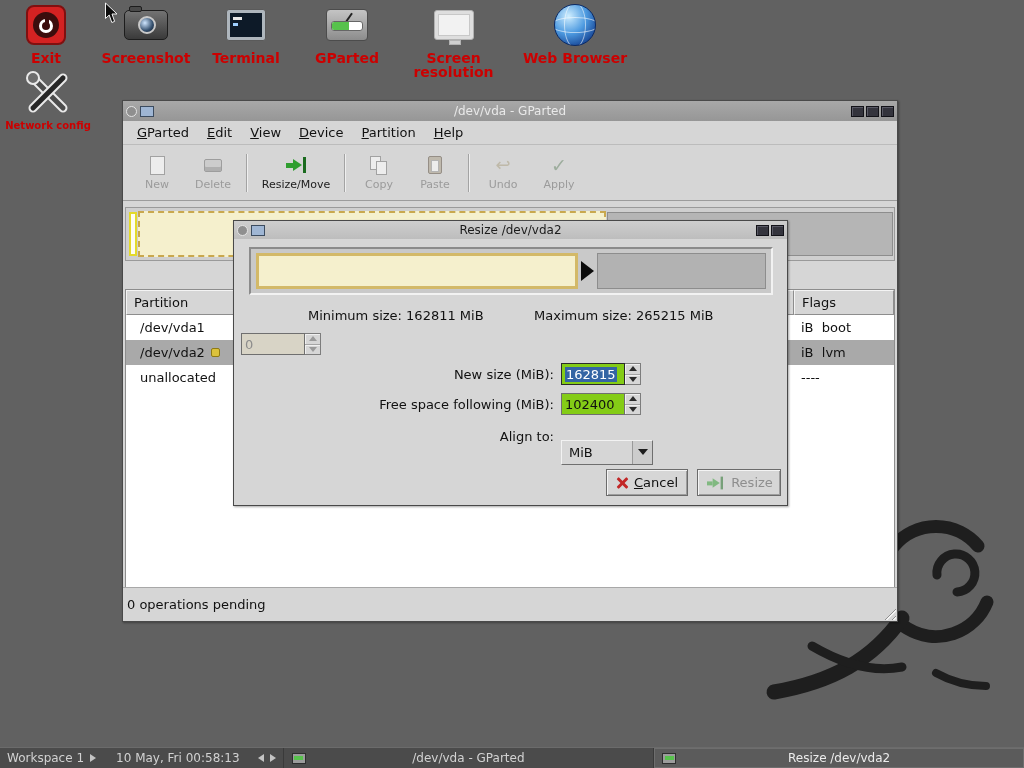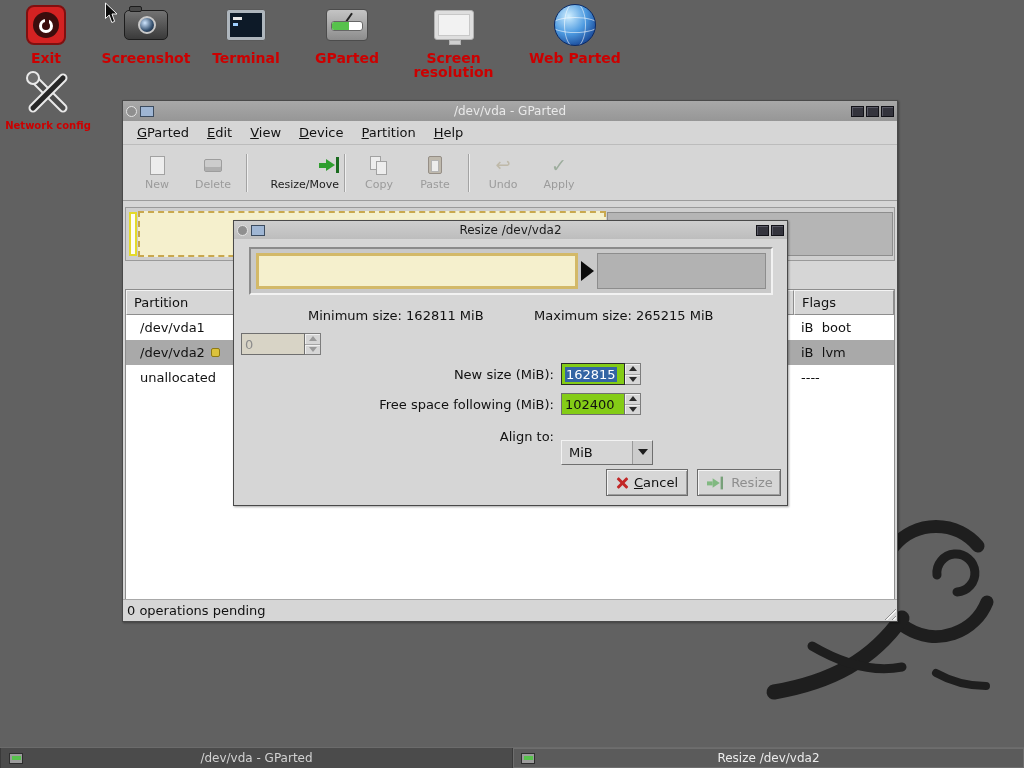--- a/index.html
+++ b/index.html
@@ -56,21 +56,21 @@
   .ticon-b { width:14px; height:11px; background:#9fb6d4; border:1px solid #3c4c60; margin-right:3px; }
   .wbtns { margin-left:auto; display:flex; gap:2px; }
   .wbtn { width:13px; height:11px; background:#34343d; border:1px solid #121218; box-shadow:inset 1px 1px 0 #5a5a66; }
 
   
   #gparted-win { left:122px; top:100px; width:776px; height:522px; }
   .menubar { display:flex; align-items:center; height:24px; background:#d6d6d6; border-bottom:1px solid #bcbcbc; padding-left:5px; }
   .menu-item { padding:3px 9px; font-size:13px; }
   .toolbar { display:flex; align-items:center; height:56px; background:#d6d6d6; border-bottom:1px solid #9c9c9c; padding:0 6px; }
   .tool { width:56px; display:flex; flex-direction:column; align-items:center; gap:2px; font-size:11px; color:#1c1c1c; }
-  .tool.wide { width:86px;align-items:flex-end; }
+  .tool.wide { width:86px; }
   .tool.disabled { color:#9b9b9b; }
   .tool.disabled .ticon { filter:grayscale(70%) opacity(55%); }
   .ticon { height:22px; display:flex; align-items:center; justify-content:center; }
   .tsep { width:2px; height:38px; border-left:1px solid #a3a3a3; border-right:1px solid #efefef; margin:0 5px; }
 
   .i-new { width:15px; height:19px; background:#fff; border:1px solid #777; }
   .i-del { width:18px; height:13px; background:#c3c3c3; border:1px solid #6f6f6f; border-radius:2px; box-shadow:inset 0 -4px 0 #8f8f8f; }
   .i-copy { position:relative; width:18px; height:19px; }
   .i-copy i { position:absolute; width:11px; height:14px; background:#fff; border:1px solid #777; }
   .i-copy i:last-child { left:6px; top:5px; }
@@ -100,21 +100,21 @@
   .pt-hcell { border:1px solid; border-color:#f4f4f4 #8d8d8d #8d8d8d #f4f4f4; display:flex; align-items:center; padding:0 7px; font-size:13px; }
   .pt-hcell.c1 { width:120px; }
   .pt-hcell.cf { flex:1; }
   .pt-hcell.c2 { width:100px; }
   .pt-row { height:25px; display:flex; align-items:center; }
   .pt-row.selected { background:#a9a9a9; }
   .pt-name { width:300px; padding-left:14px; display:flex; align-items:center; }
   .key-icon { display:inline-block; width:9px; height:9px; background:#dcc23c; border:1px solid #8f7a14; border-radius:2px; margin-left:6px; }
   .pt-right { margin-left:auto; width:100px; padding-left:7px; font-size:13px; }
 
-  .statusbar { position:absolute; left:0; bottom:0; width:100%; height:22px; background:#d6d6d6; border-top:1px solid #a8a8a8; display:flex; align-items:center; padding-left:4px; font-size:13px; }
+  .statusbar { position:absolute; left:0; bottom:0; width:100%; height:34px; background:#d6d6d6; border-top:1px solid #a8a8a8; display:flex; align-items:center; padding-left:4px; font-size:13px; }
   .grip { position:absolute; right:1px; bottom:1px; width:15px; height:15px; background:repeating-linear-gradient(135deg, transparent 0 3px, #8f8f8f 3px 4px, #f4f4f4 4px 5px); clip-path:polygon(100% 0, 100% 100%, 0 100%); }
 
   
   #resize-dlg { left:233px; top:220px; width:555px; height:286px; z-index:20; }
   .rw { position:absolute; left:15px; top:26px; width:524px; height:48px; background:#c9c9c9; border:2px solid; border-color:#8b8b8b #f2f2f2 #f2f2f2 #8b8b8b; }
   .rw-part { position:absolute; left:5px; top:4px; width:322px; height:36px; background:#f5f0cd; border:3px solid #d3b968; }
   .rw-handle { position:absolute; left:330px; top:12px; width:0; height:0; border-top:10px solid transparent; border-bottom:10px solid transparent; border-left:13px solid #0c0c0c; }
   .rw-free { position:absolute; left:346px; top:4px; right:5px; height:36px; background:#b2b2b2; border:1px solid #8d8d8d; }
   .minmax { position:absolute; top:87px; font-size:13px; }
   #minlbl { left:74px; } #maxlbl { left:300px; }
@@ -210,21 +210,21 @@
     </div>
   <div class="dlabel">Screen resolution</div>
 </div>
 <div class="dicon" style="left:517px; top:2px; width:116px;">
   <div class="art">
       <div class="ic-web">
         <i class="m1"></i>
         <i class="m2"></i>
       </div>
     </div>
-  <div class="dlabel">Web Parted</div>
+  <div class="dlabel">Web Browser</div>
 </div>
 <div class="dicon" style="left:2px; top:70px; width:92px;">
   <div class="art">
     <svg width="50" height="44" viewBox="0 0 50 44">
       <line x1="10" y1="7" x2="40" y2="37" stroke="#e9e9e9" stroke-width="9" stroke-linecap="round"></line>
       <line x1="10" y1="7" x2="40" y2="37" stroke="#4c4c4c" stroke-width="5" stroke-linecap="round"></line>
       <line x1="40" y1="7" x2="10" y2="37" stroke="#e9e9e9" stroke-width="9" stroke-linecap="round"></line>
       <line x1="40" y1="7" x2="10" y2="37" stroke="#262626" stroke-width="5" stroke-linecap="round"></line>
       <circle cx="10" cy="7" r="6" fill="#6d6d6d" stroke="#e9e9e9" stroke-width="2"></circle>
     </svg>
@@ -448,20 +448,29 @@
     <span class="arrow-green mini-arrow">
         <span class="stem"></span>
         <span class="head"></span>
         <span class="bar"></span>
       </span>
     <span>Resize</span>
   </div>
 </div>
 
 <div id="taskbar">
+  <div class="tb-left">
+    <span>Workspace 1</span>
+    <span class="tri-r"></span>
+    <span style="width:8px;"></span>
+    <span>10 May, Fri 00:58:13</span>
+    <span style="width:6px;"></span>
+    <span class="tri-l"></span>
+    <span class="tri-r"></span>
+  </div>
   <div class="task">
     <span class="t-ic">
         <i></i>
       </span>
     <span>/dev/vda - GParted</span>
   </div>
   <div class="task active">
     <span class="t-ic">
         <i></i>
       </span>

